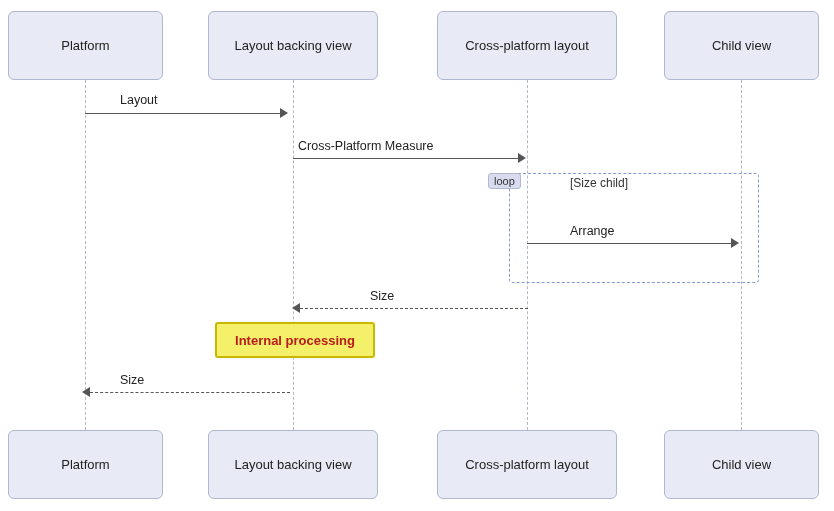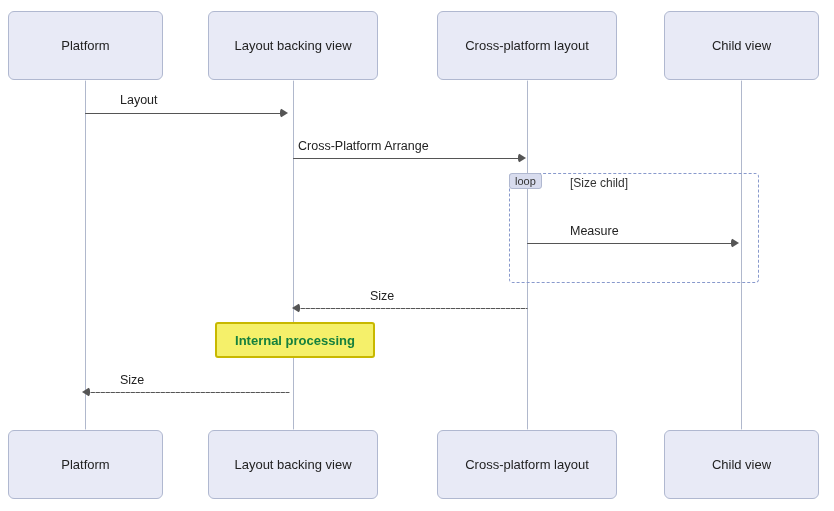--- a/index.html
+++ b/index.html
@@ -1,15 +1,15 @@
 <!DOCTYPE html>
 <html><head>
   <meta charset="utf-8">
   <style>
-    * { box-sizing: border-box; margin: 0; padding: 0; border-radius: 8px; }
+    * { box-sizing: border-box; margin: 0; padding: 0; }
     body {
       background: #fff;
       font-family: -apple-system, BlinkMacSystemFont, 'Segoe UI', Arial, sans-serif;
       width: 834px;
       height: 511px;
       overflow: hidden;
       position: relative;
     }
     .diagram {
       position: relative;
@@ -85,21 +85,21 @@
       font-size: 12px;
       color: #333;
     }
     .internal-box {
       position: absolute;
       background: #f5f06a;
       border: 2px solid #c8b800;
       border-radius: 3px;
       font-size: 13px;
       font-weight: 700;
-      color: #15803d;
+      color: #b91c1c;
       display: flex;
       align-items: center;
       justify-content: center;
       padding: 6px 14px;
     }
   </style>
 </head>
 <body>
 
 <div class="diagram">
@@ -119,29 +119,29 @@
     <span>Cross-platform layout</span>
   </div>
   <div class="actor-box" style="left:664px; top:11px; width:155px; height:69px;">
     <span>Child view</span>
   </div>
 
   <span class="arrow-label" style="left:120px; top:93px;">Layout</span>
   <div class="arrow-line" style="left:85px; top:113px; width:198px;"></div>
   <div class="arrowhead-right" style="left:280px; top:108px;"></div>
 
-  <span class="arrow-label" style="left:298px; top:139px;">Cross-Platform Arrange</span>
+  <span class="arrow-label" style="left:298px; top:139px;">Cross-Platform Measure</span>
   <div class="arrow-line" style="left:293px; top:158px; width:228px;"></div>
   <div class="arrowhead-right" style="left:518px; top:153px;"></div>
 
   <div class="loop-box" style="left:509px; top:173px; width:250px; height:110px;"></div>
-  <div class="loop-label" style="left:509px; top:173px;">loop</div>
+  <div class="loop-label" style="left:488px; top:173px;">loop</div>
   <span class="loop-condition" style="left:570px; top:176px;">[Size child]</span>
 
-  <span class="arrow-label" style="left:570px; top:224px;">Measure</span>
+  <span class="arrow-label" style="left:570px; top:224px;">Arrange</span>
   <div class="arrow-line" style="left:527px; top:243px; width:207px;"></div>
   <div class="arrowhead-right" style="left:731px; top:238px;"></div>
 
   <span class="arrow-label" style="left:370px; top:289px;">Size</span>
   <div class="arrow-line-dashed" style="left:300px; top:308px; width:228px;"></div>
   <div class="arrowhead-left" style="left:292px; top:303px;"></div>
 
   <div class="internal-box" style="left:215px; top:322px; width:160px; height:36px;">
     <span>Internal processing</span>
   </div>

